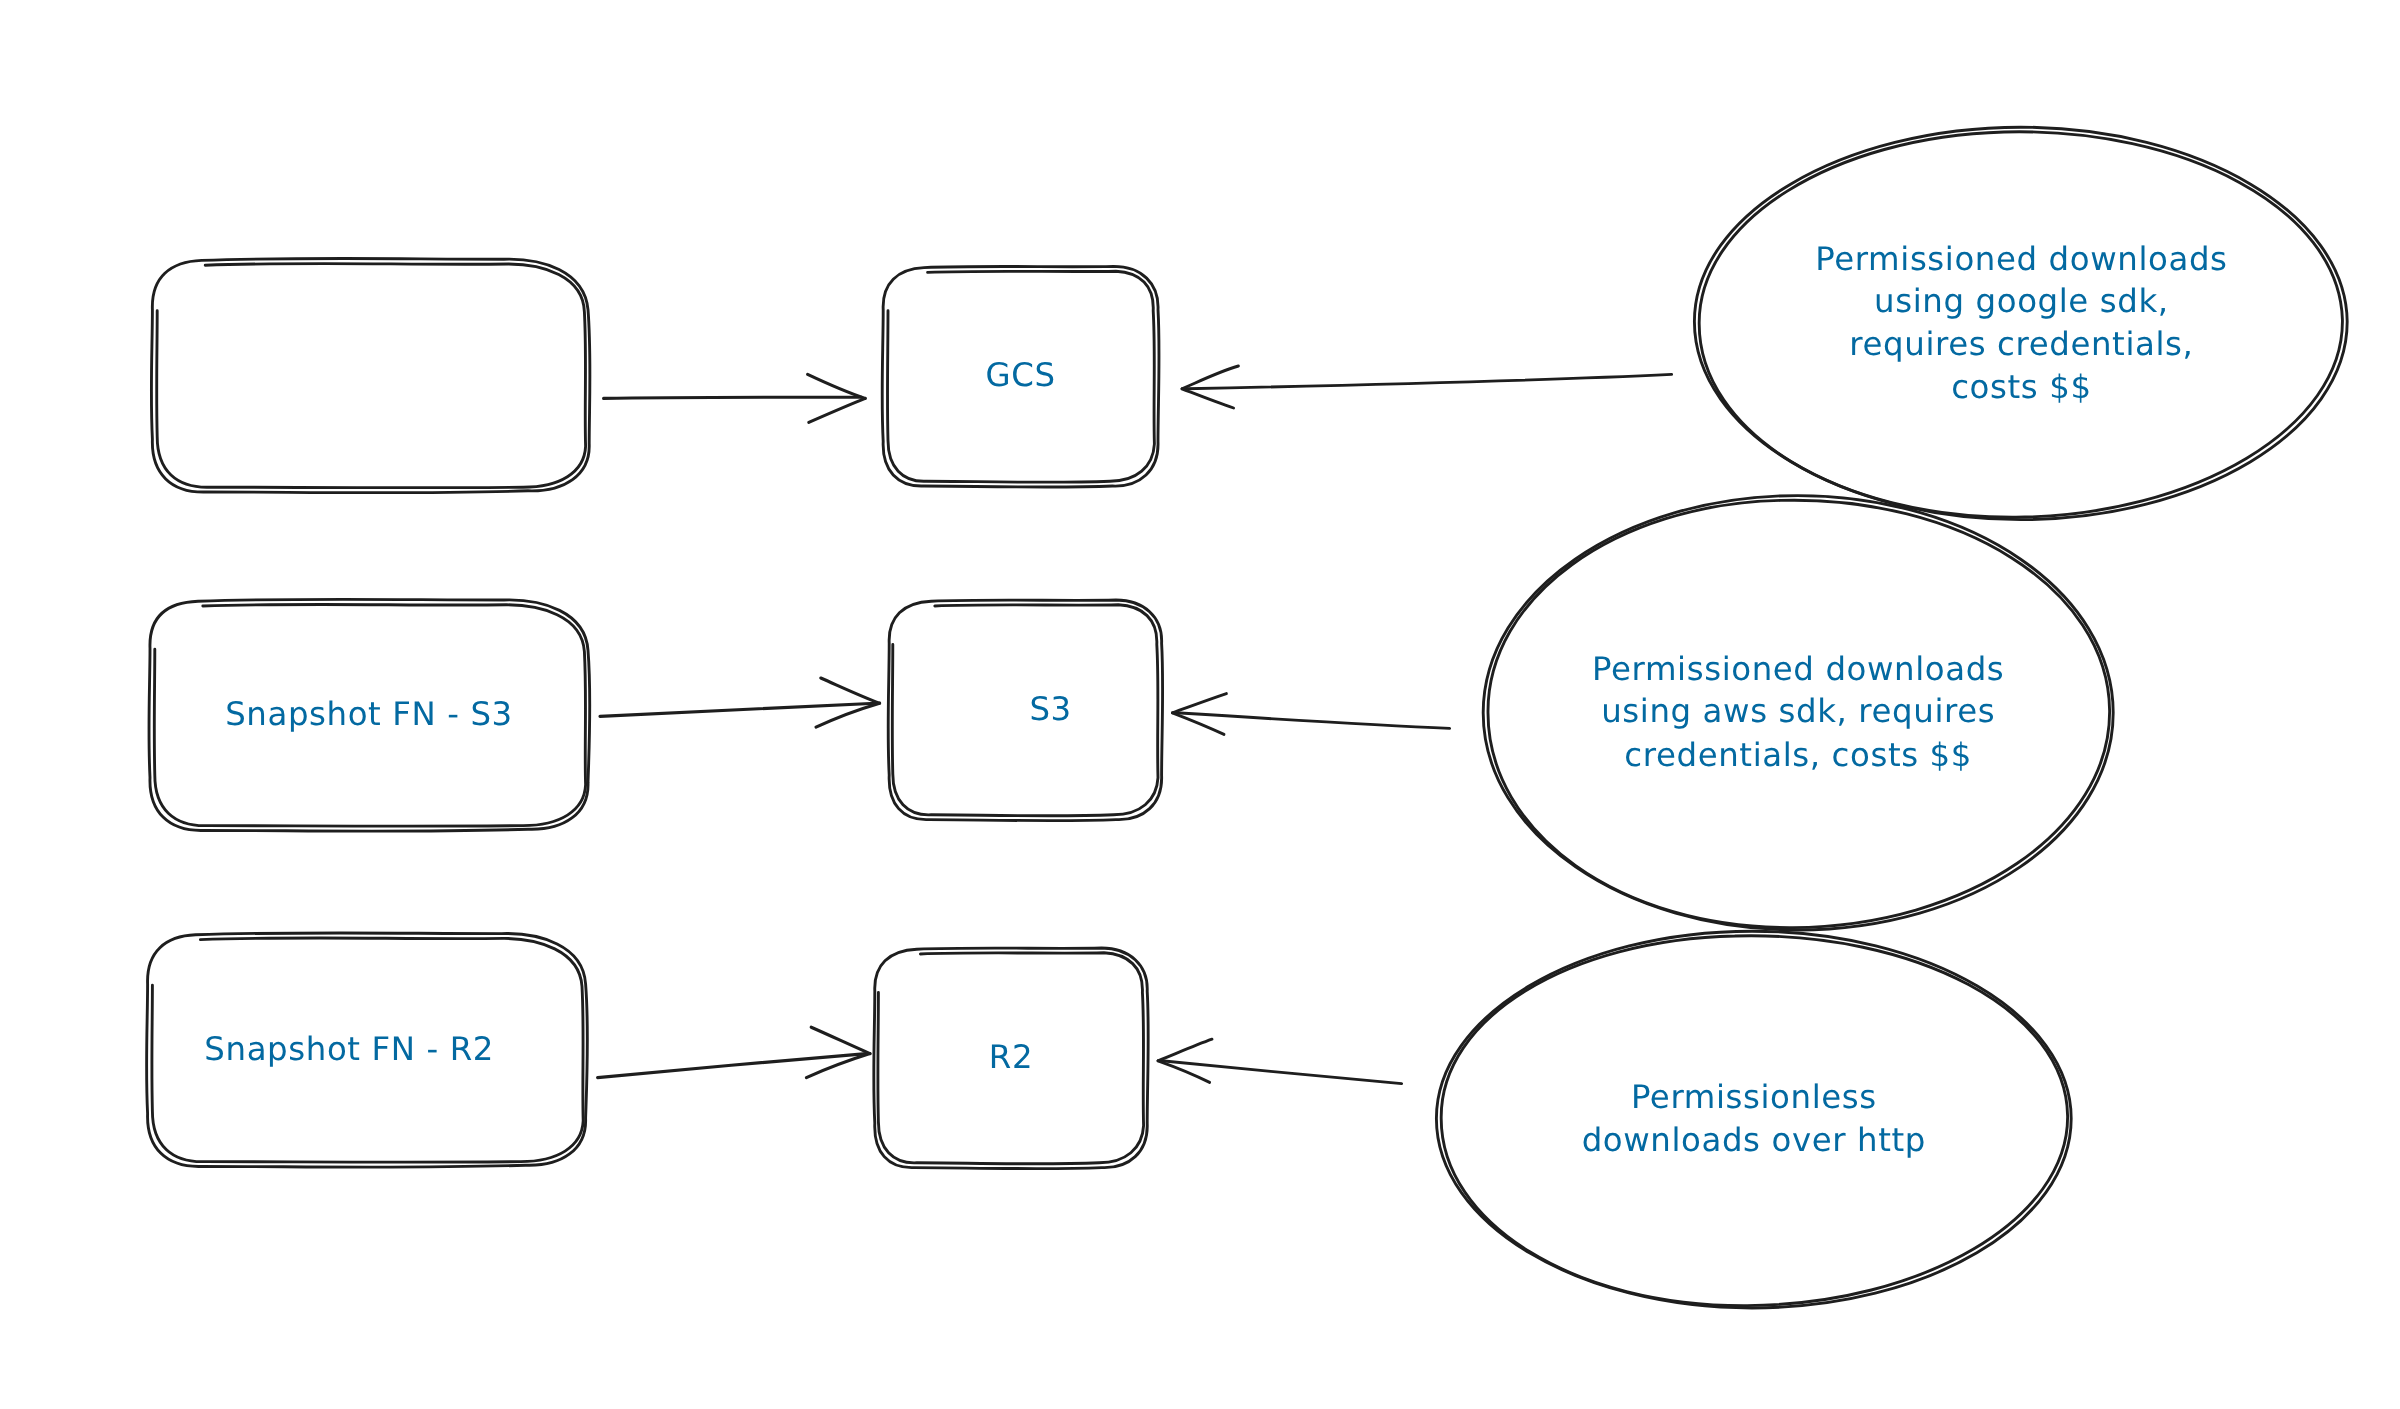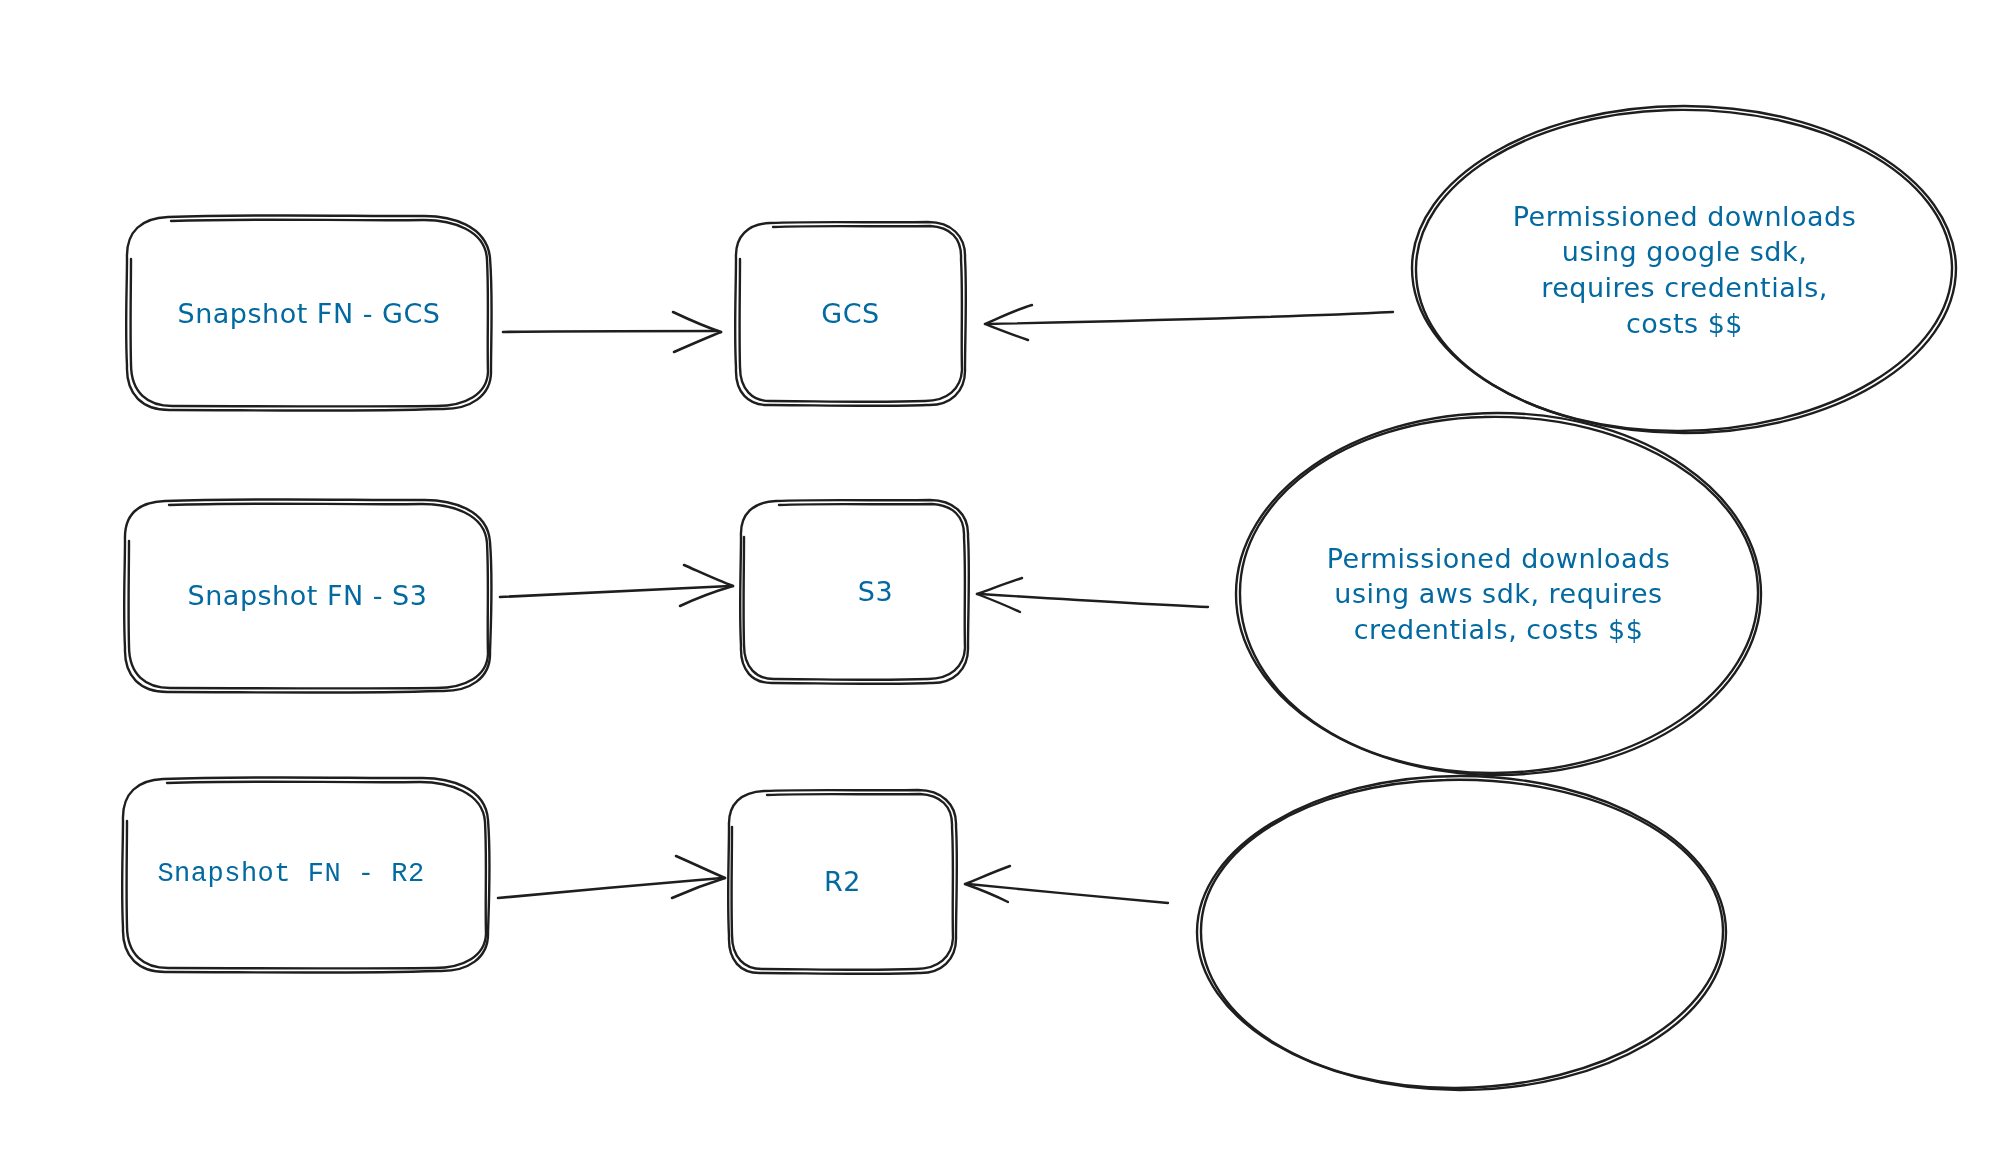--- a/index.html
+++ b/index.html
@@ -181,23 +181,20 @@
       <g stroke-width="2.4">
         <path d="M1460 776 C 1606 776, 1726 846, 1726 932 C 1726 1020, 1605 1090, 1460 1090
                  C 1316 1090, 1197 1020, 1197 932 C 1197 846, 1315 776, 1460 776 Z"></path>
         <path d="M1446 780 C 1596 776, 1722 842, 1723 930 C 1724 1016, 1602 1087, 1456 1088
                  C 1312 1089, 1201 1019, 1201 932 C 1200 848, 1308 783, 1446 780"></path>
       </g>
 
     </g>
   </svg>
 
-  <div class="node-label box-label" style="left:126px; top:216px; width:366px; height:195px;">
-    <span>Snapshot FN - GCS</span>
-  </div>
 
   <div class="node-label store-label" style="left:735px; top:222px; width:231px; height:184px;">
     <span>GCS</span>
   </div>
 
   <div class="node-label note-label" style="left:1412px; top:106px; width:545px; height:328px;">
     <span>Permissioned downloads
 using google sdk,
 requires credentials,
 costs $$</span>
@@ -216,25 +213,29 @@
 
   <div class="node-label note-label" style="left:1236px; top:413px; width:525px; height:362px;">
     <span>Permissioned downloads
 using aws sdk, requires
 credentials, costs $$</span>
   </div>
 
   <div class="hit" style="left:498px; top:570px; width:236px; height:38px;"></div>
   <div class="hit" style="left:975px; top:576px; width:236px; height:38px;"></div>
 
-  <div class="node-label box-label" style="left:123px; top:778px; width:336px; height:194px;font-family:Liberation Mono, monospace;">
+  <div class="node-label box-label" style="left:123px; top:778px; width:336px; height:194px;">
     <span>Snapshot FN - R2</span>
   </div>
 
   <div class="node-label store-label" style="left:729px; top:790px; width:227px; height:184px;">
     <span>R2</span>
   </div>
 
+  <div class="node-label note-label" style="left:1197px; top:776px; width:529px; height:314px;">
+    <span>Permissionless
+downloads over http</span>
+  </div>
 
   <div class="hit" style="left:496px; top:860px; width:230px; height:42px;"></div>
   <div class="hit" style="left:963px; top:864px; width:208px; height:42px;"></div>
 
 </div>
 
 </body></html>

